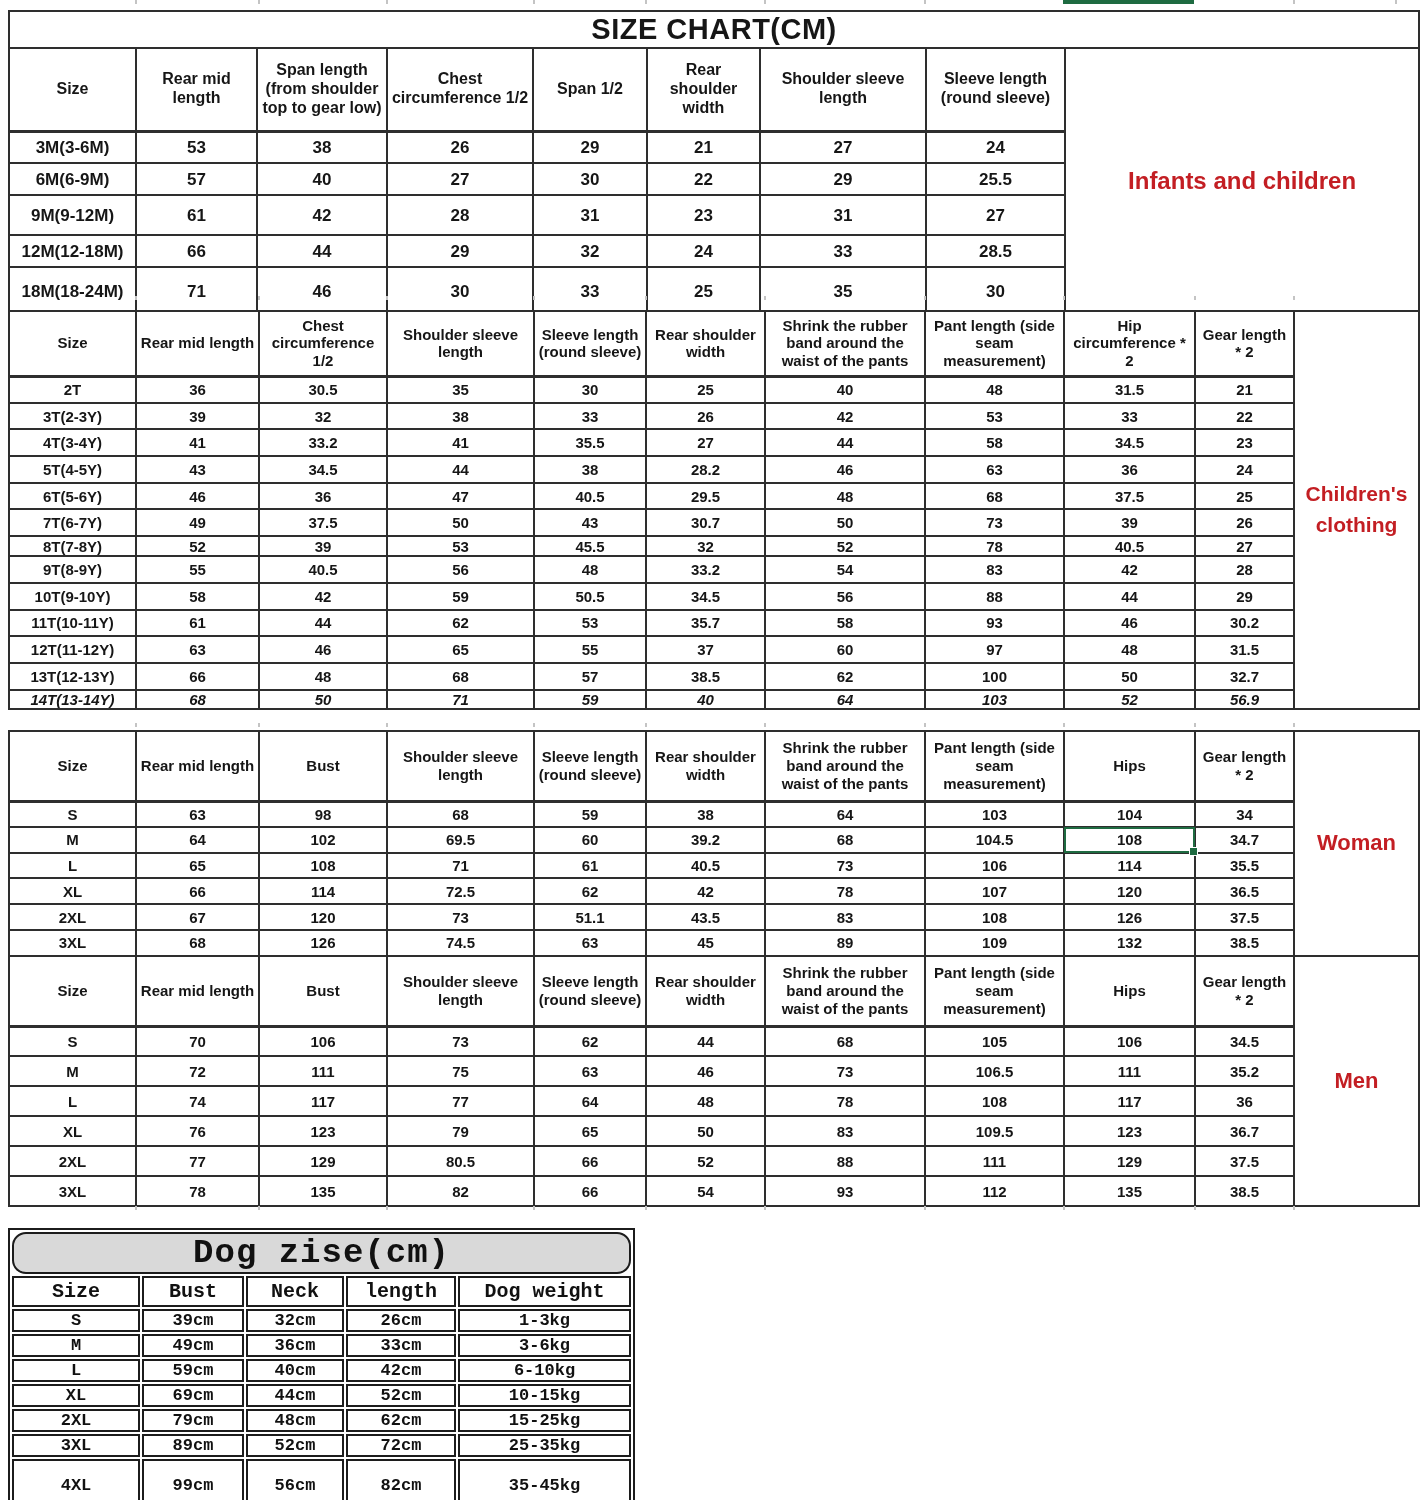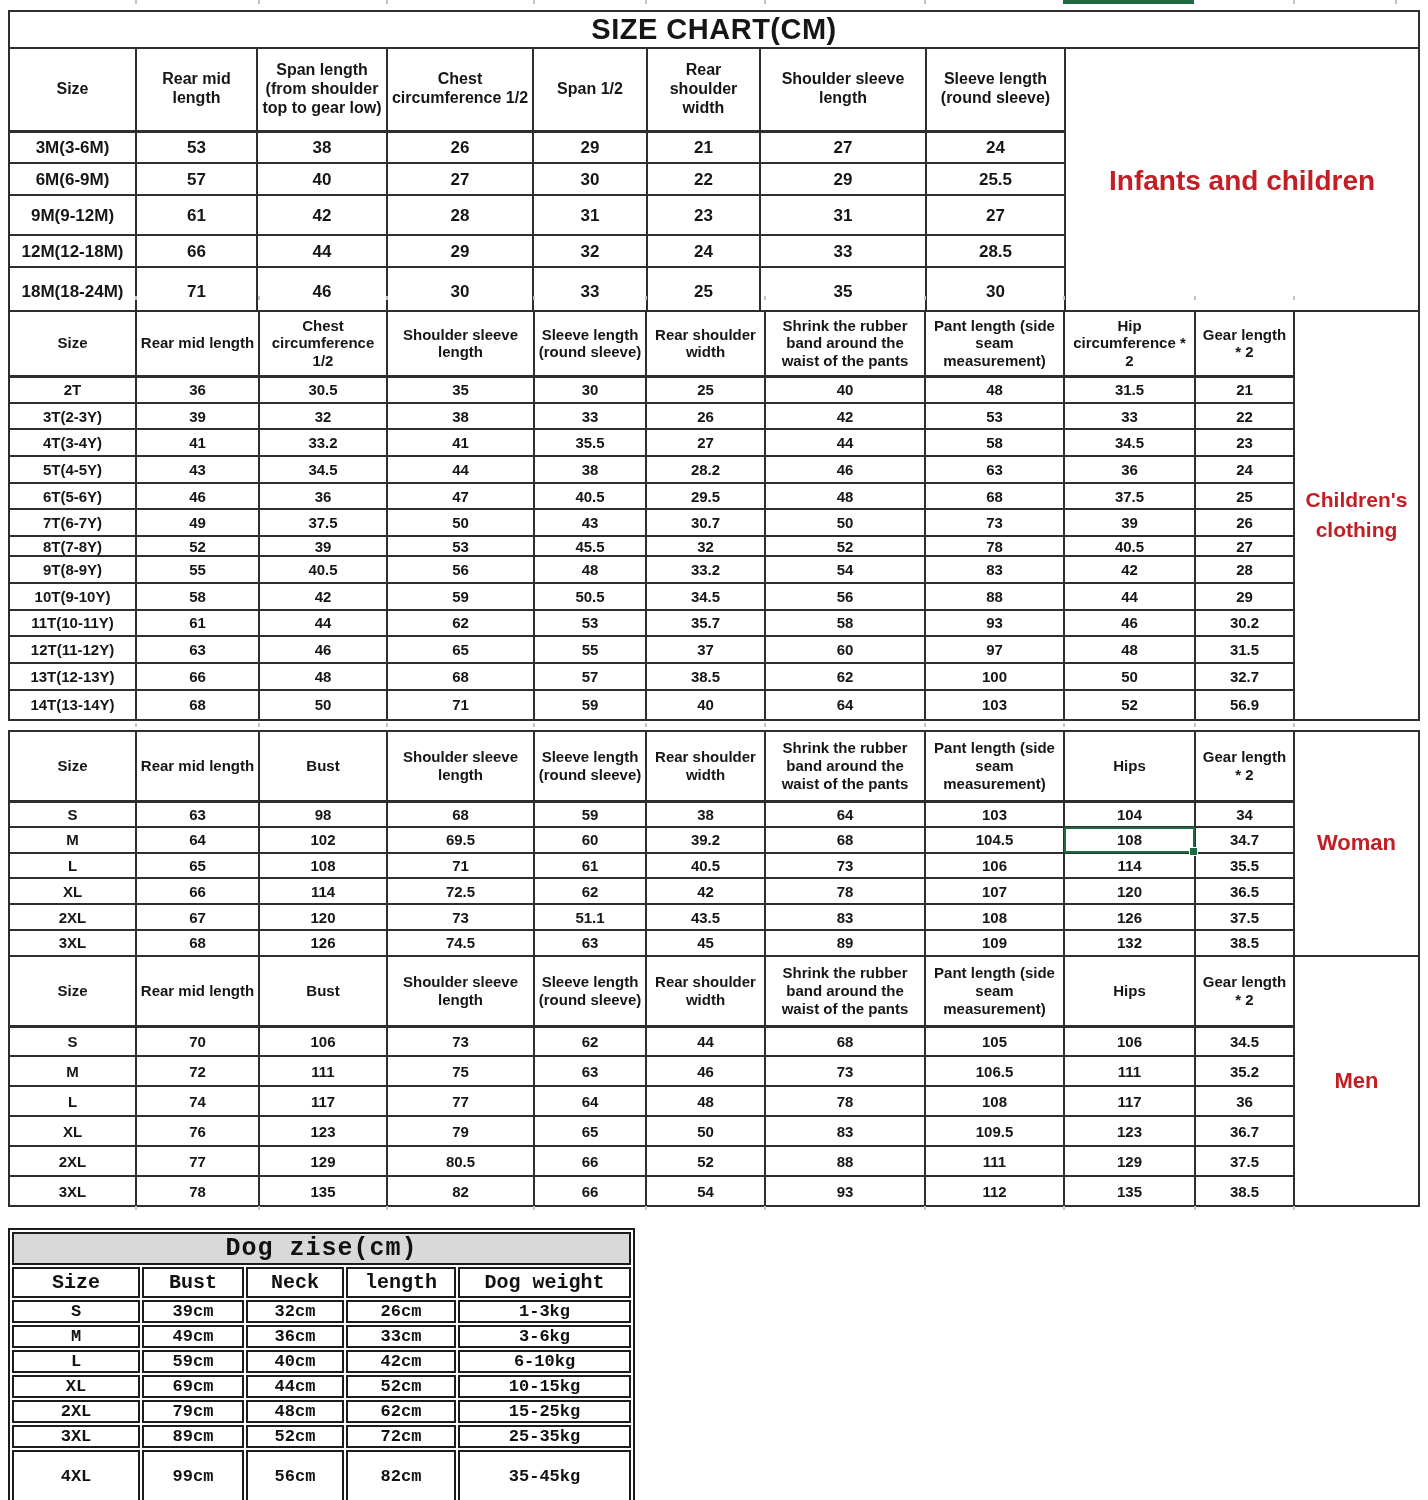--- a/index.html
+++ b/index.html
@@ -13,21 +13,21 @@
     border:2px solid var(--border,#2e2e2e);
     font-weight:bold;text-align:center;vertical-align:middle;
     padding:1px 2px;color:var(--black,#161616);overflow:hidden;
   }
   .grid tr.hdr th{font-size:15px;line-height:1.18;border-bottom:3px solid var(--border,#2e2e2e);}
   #t-infants tr.hdr th{font-size:16px;}
   .grid td.val{font-size:15px;line-height:1;}
   #t-infants td.val{font-size:17px;}
   th.sheet-title{font-size:29px;letter-spacing:.5px;}
   td.side-label{font-weight:bold;color:var(--red_label,#c31e23);line-height:1.45;}
-  #t-infants td.side-label{font-size:28px;}
+  #t-infants td.side-label{font-size:24px;}
   #t-children td.side-label{font-size:21px;}
   #t-woman td.side-label,#t-men td.side-label{font-size:22px;}
   
   .c-black{color:var(--black,#161616);}
   .c-blue{color:var(--blue,#2e75b6);}
   .c-navy{color:var(--navy,#1f3864);}
   .c-red_row{color:var(--red_row,#a3262c);}
   
   td.sel{position:relative;overflow:visible;}
   td.sel::before{content:"";position:absolute;top:-1px;left:-1px;right:-1px;bottom:-1px;
@@ -37,21 +37,21 @@
   
   table.dogt{
     position:absolute;border-collapse:separate;border-spacing:2px;
     border:2px solid #1c1c1c;background:#fff;box-sizing:border-box;table-layout:fixed;
     font-family:"Liberation Mono","DejaVu Sans Mono",monospace;
   }
   .dogt th,.dogt td{
     border:2px solid #1c1c1c;font-weight:bold;text-align:center;vertical-align:middle;
     color:#111;padding:0;overflow:hidden;
   }
-  .dogt th.dog-title{background:var(--dog_title_bg,#d9d9d9);font-size:25px;letter-spacing:1px;}
+  .dogt th.dog-title{background:var(--dog_title_bg,#d9d9d9);font-size:34px;letter-spacing:1px;border-radius:14px;}
   .dogt tr.hdr th{font-size:20px;}
   .dogt td.val{font-size:17px;}
   
   .tick{position:absolute;width:2px;height:4px;background:#c4c4c4;}
   .greenbar{position:absolute;left:1063px;top:0;width:131px;height:4px;background:var(--selection_green,#1e6b41);}
 </style>
 </head>
 <body>
 
 <div class="sheet" id="sheet">
@@ -300,21 +300,21 @@
           <td class="val c-red_row">66</td>
           <td class="val c-red_row">48</td>
           <td class="val c-red_row">68</td>
           <td class="val c-red_row">57</td>
           <td class="val c-black">38.5</td>
           <td class="val c-red_row">62</td>
           <td class="val c-red_row">100</td>
           <td class="val c-black">50</td>
           <td class="val c-red_row">32.7</td>
         </tr>
-        <tr style="height: 30px;">
+        <tr style="height: 19px; font-style: italic;">
           <td class="val c-red_row">14T(13-14Y)</td>
           <td class="val c-red_row">68</td>
           <td class="val c-red_row">50</td>
           <td class="val c-red_row">71</td>
           <td class="val c-red_row">59</td>
           <td class="val c-black">40</td>
           <td class="val c-red_row">64</td>
           <td class="val c-red_row">103</td>
           <td class="val c-black">52</td>
           <td class="val c-red_row">56.9</td>

